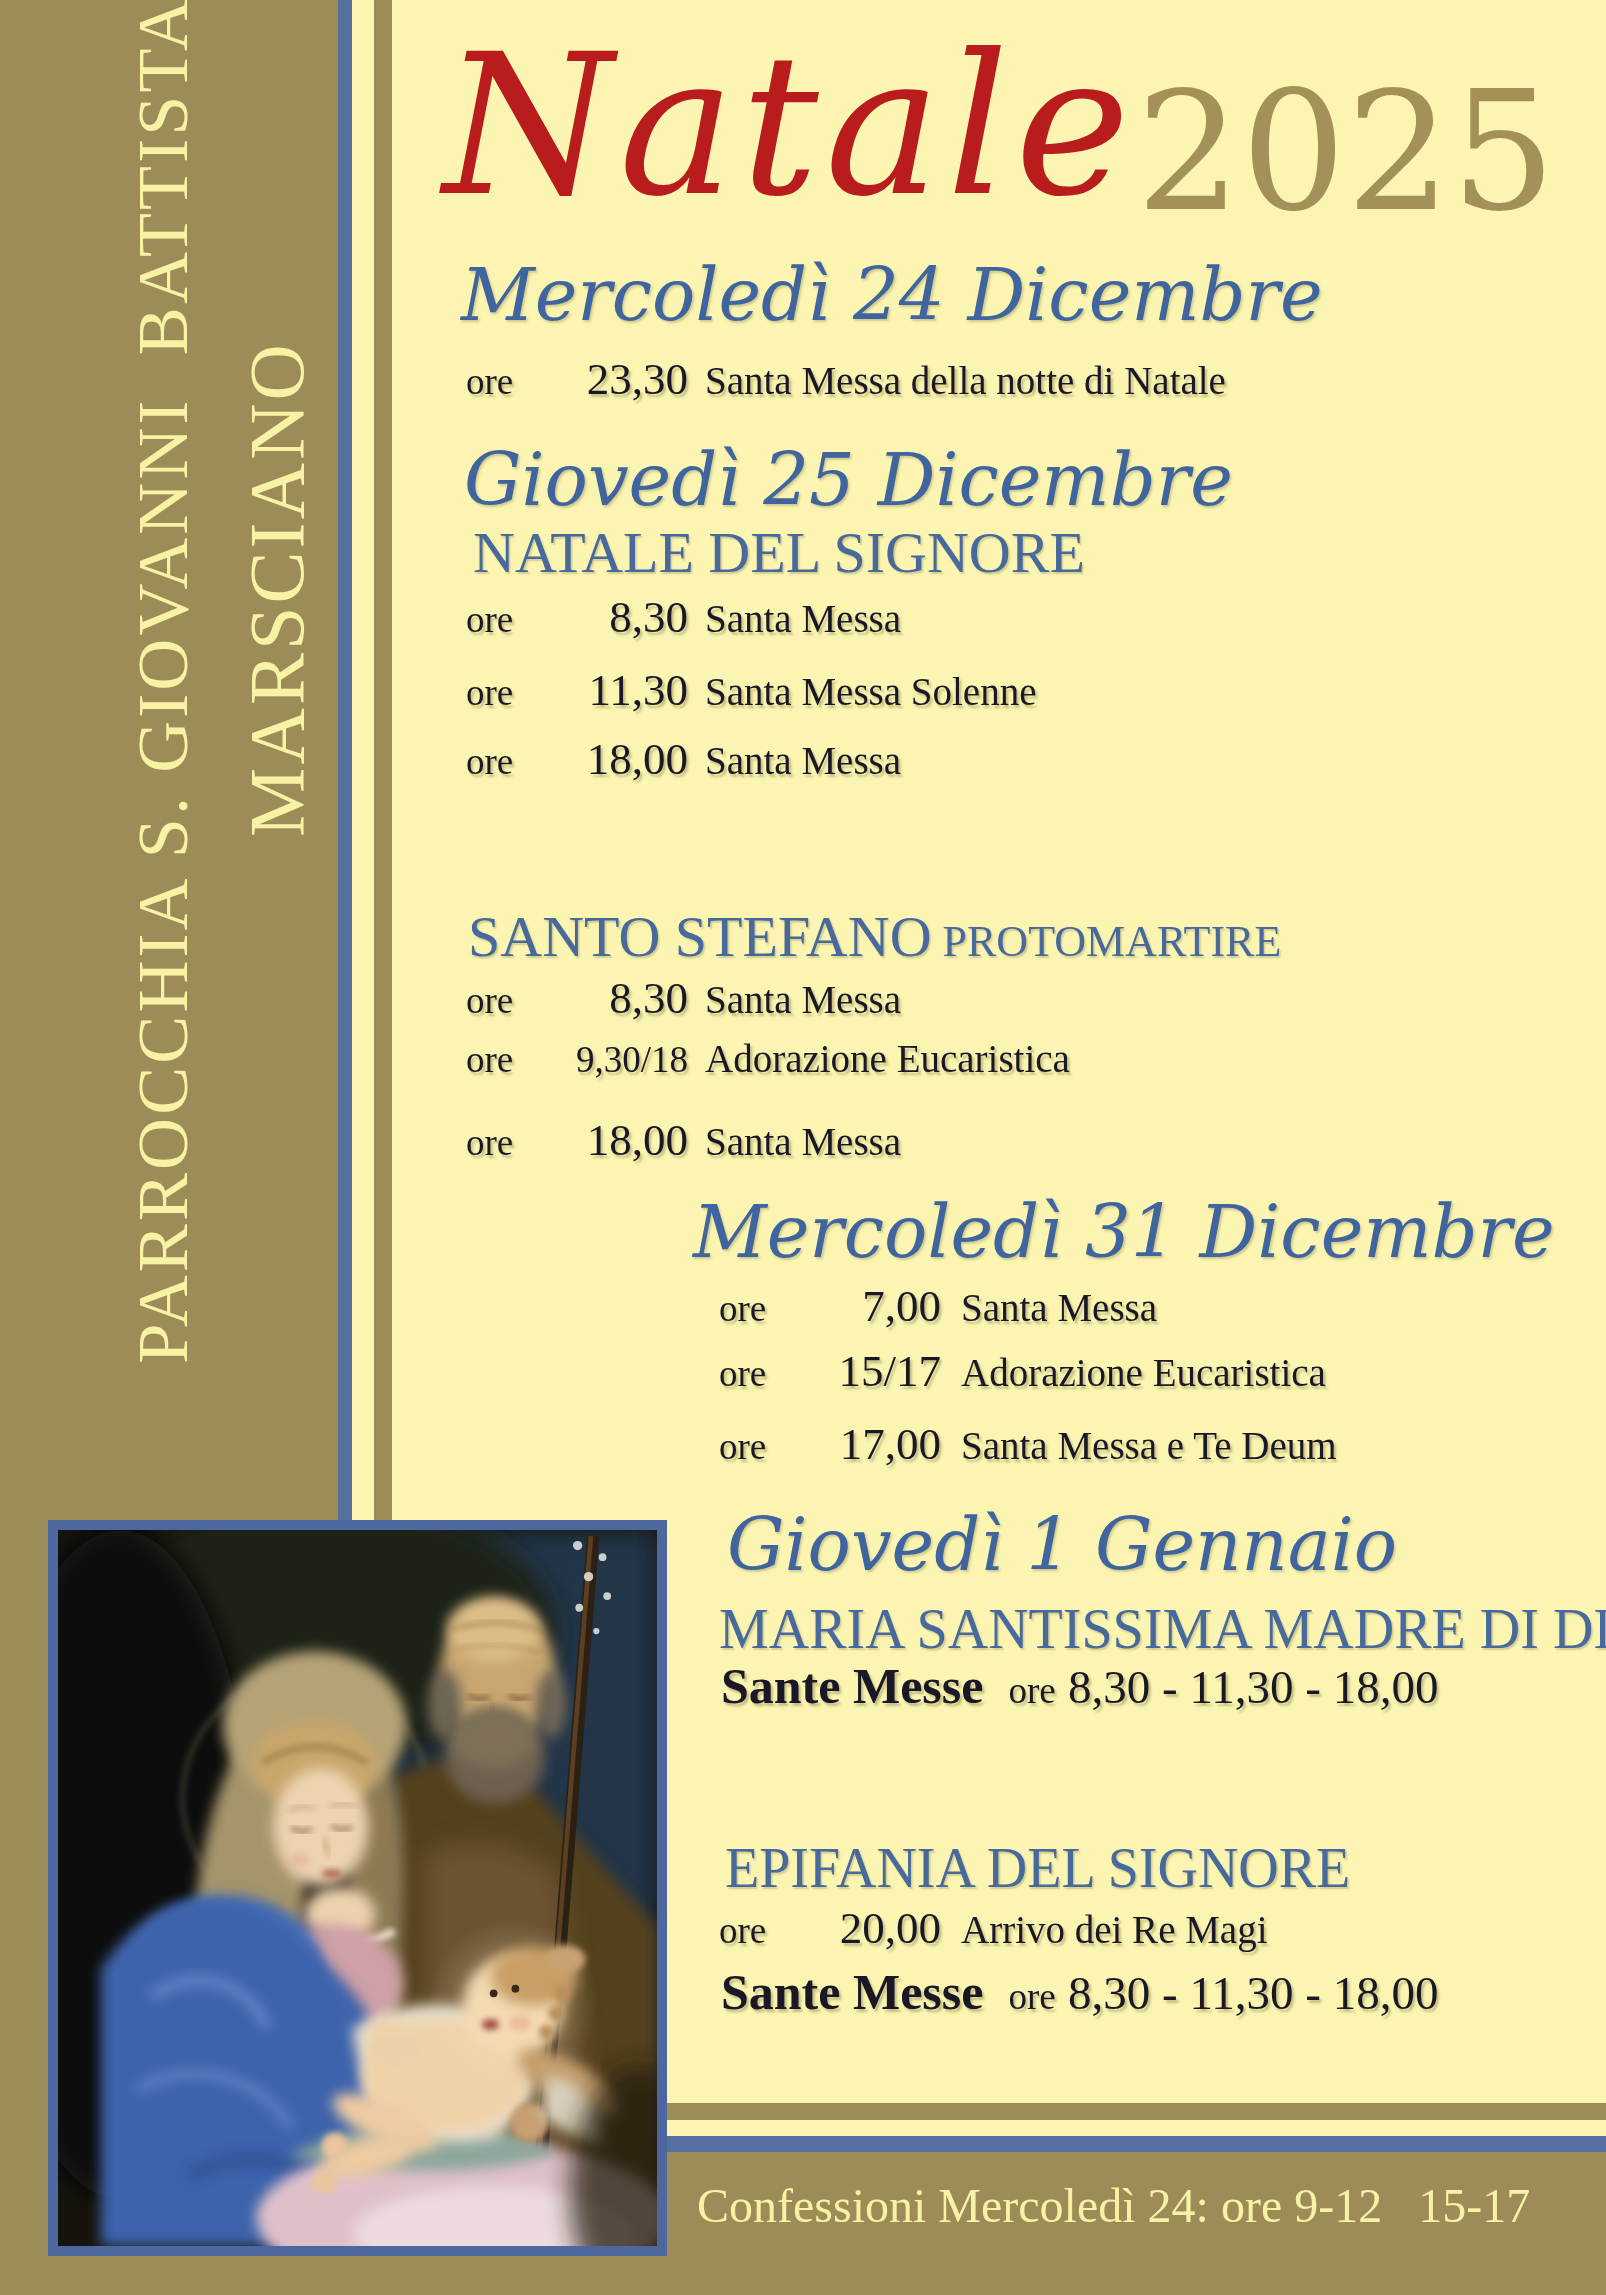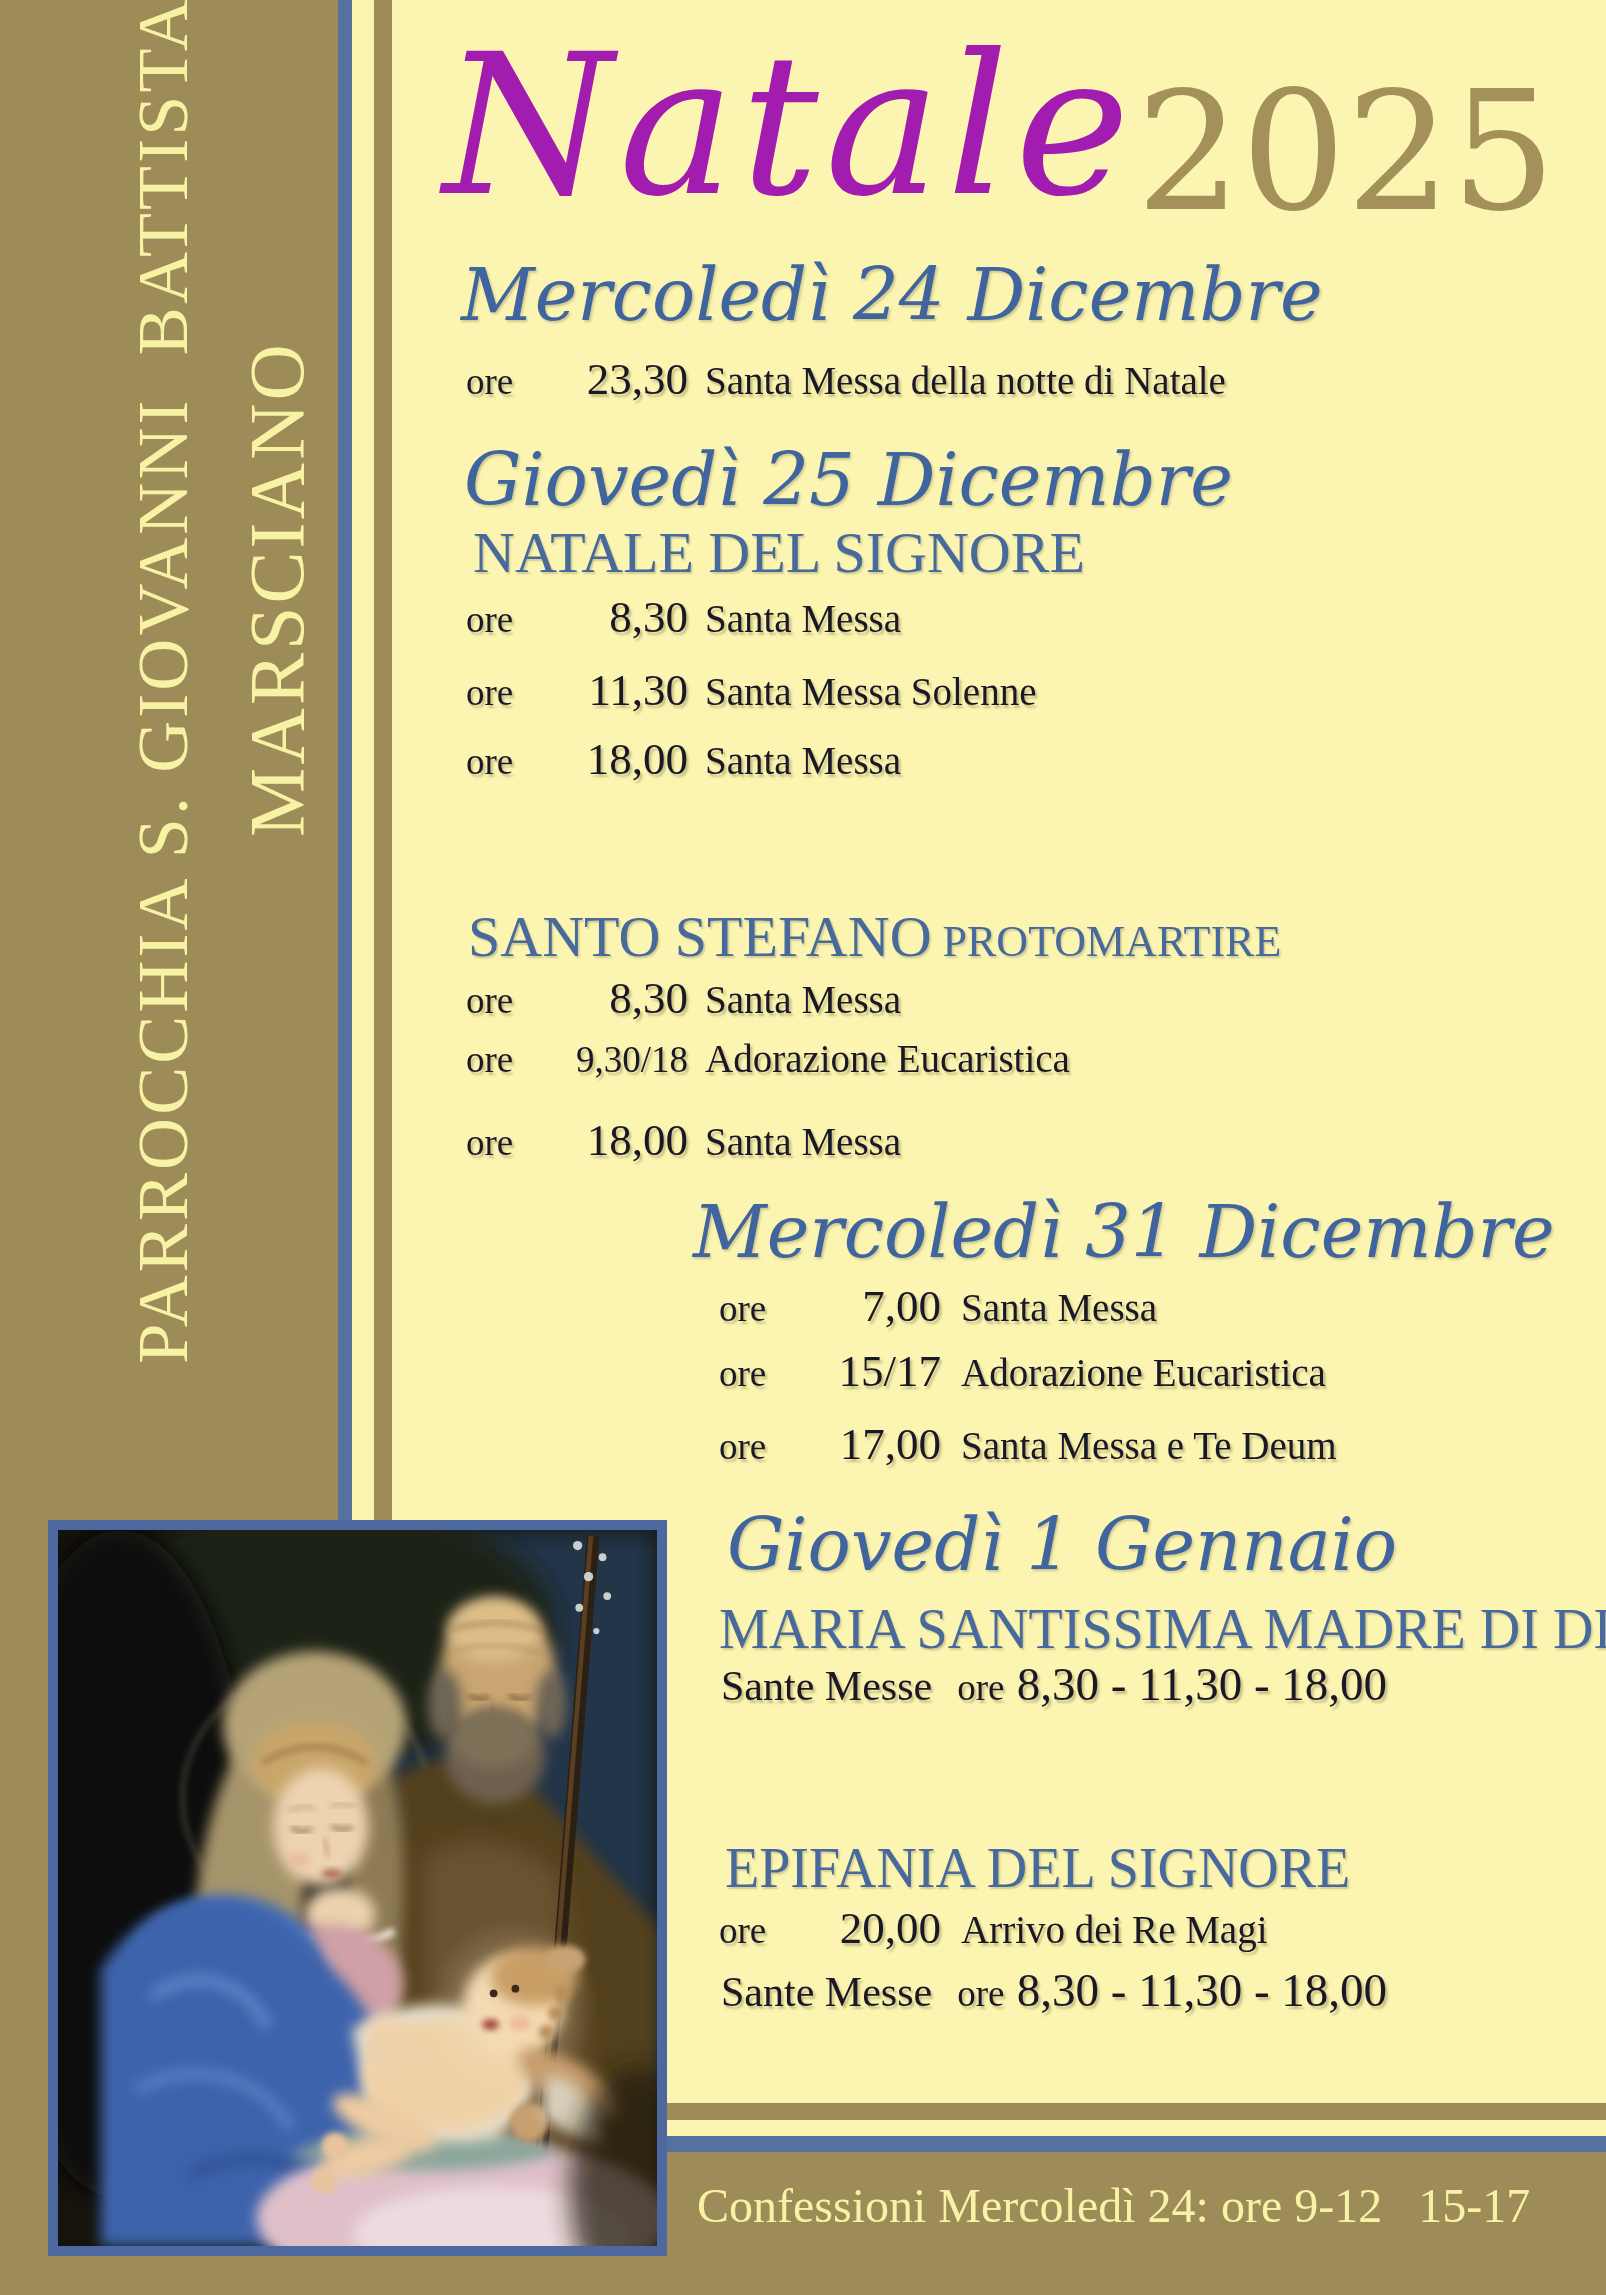--- a/index.html
+++ b/index.html
@@ -14,21 +14,21 @@
   .sep-blue{position:absolute;left:653px;top:2136px;width:954px;height:15.5px;background:#56719f;z-index:1;}
   .footer-band{position:absolute;left:0;top:2152px;width:1607px;height:144px;background:#9d8c58;z-index:1;}
 
   
   .sidebar-text{position:absolute;color:#f8f2a4;font-family:"Liberation Serif",serif;
     white-space:pre;z-index:2;transform-origin:center;letter-spacing:3.1px;line-height:1;}
   .side1{left:163px;top:680px;font-size:72px;transform:translate(-50%,-50%) rotate(-90deg);}
   .side2{left:277px;top:589px;font-size:78px;transform:translate(-50%,-50%) rotate(-90deg);}
 
   
-  .title-script{position:absolute;left:443px;top:20px;z-index:3;color:#a21caf;
+  .title-script{position:absolute;left:443px;top:20px;z-index:3;color:#b91c1c;
     font-family:"DejaVu Serif",serif;font-style:italic;font-size:194px;line-height:1.1;letter-spacing:6.2px;}
   .title-year{position:absolute;left:1136px;top:62px;z-index:3;color:#a4915a;
     font-family:"DejaVu Serif",serif;font-size:165px;line-height:1.1;}
 
   
   .heading{position:absolute;z-index:3;color:#3f649e;font-family:"DejaVu Serif",serif;
     font-style:italic;font-size:72px;line-height:1.35;white-space:nowrap;
     text-shadow:1.6px 2.3px 2.3px rgba(110,100,55,.30);}
   .sub{position:absolute;z-index:3;color:#47699c;font-family:"Liberation Serif",serif;
     font-size:58px;line-height:1.2;white-space:nowrap;text-shadow:1.6px 2.3px 1.6px rgba(110,100,55,.28);}
@@ -39,21 +39,21 @@
   .row{position:absolute;z-index:3;display:flex;align-items:baseline;line-height:1.25;
     color:#1a1826;white-space:nowrap;text-shadow:2.3px 3.1px 2.3px rgba(120,110,60,.40);}
   .row .ore{width:70px;font-size:37px;}
   .row .time{width:152px;font-size:45px;text-align:right;}
   .row .time.small{font-size:37px;text-align:right;}
   .row .desc{margin-left:17px;font-size:39px;}
   .row.grpB .desc{margin-left:20px;}
 
   .masses{position:absolute;z-index:3;display:flex;align-items:baseline;line-height:1.2;
     color:#1a1826;white-space:nowrap;text-shadow:2.3px 3.1px 2.3px rgba(120,110,60,.40);}
-  .masses .mlabel{font-size:42px;}
+  .masses .mlabel{font-size:50px;font-weight:bold;}
   .masses .more{font-size:37px;margin-left:25px;}
   .masses .mtimes{font-size:47px;margin-left:12.4px;}
 
   
   .h1{top:247px;left:461px;}
   .r1{top:351px;left:466px;}
   .h2{top:432px;left:464px;}
   .sub2{top:518px;left:473px;}
   .r2a{top:589px;left:466px;}
   .r2b{top:662px;left:466px;}

